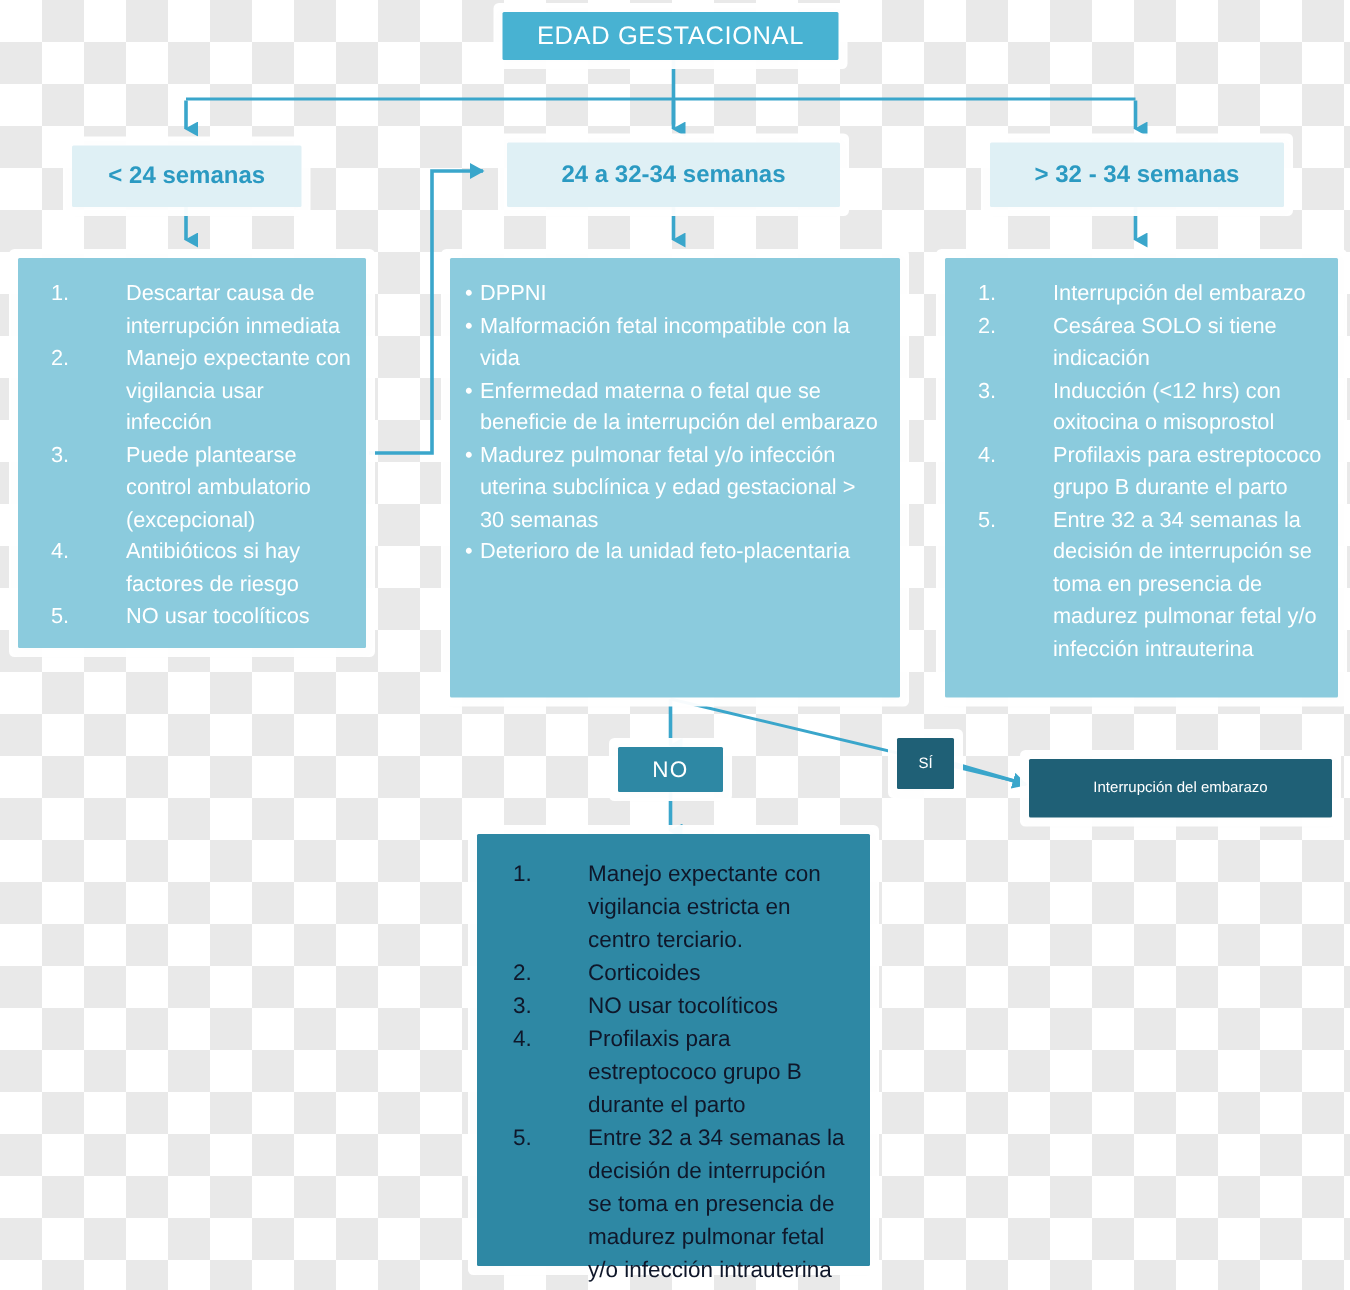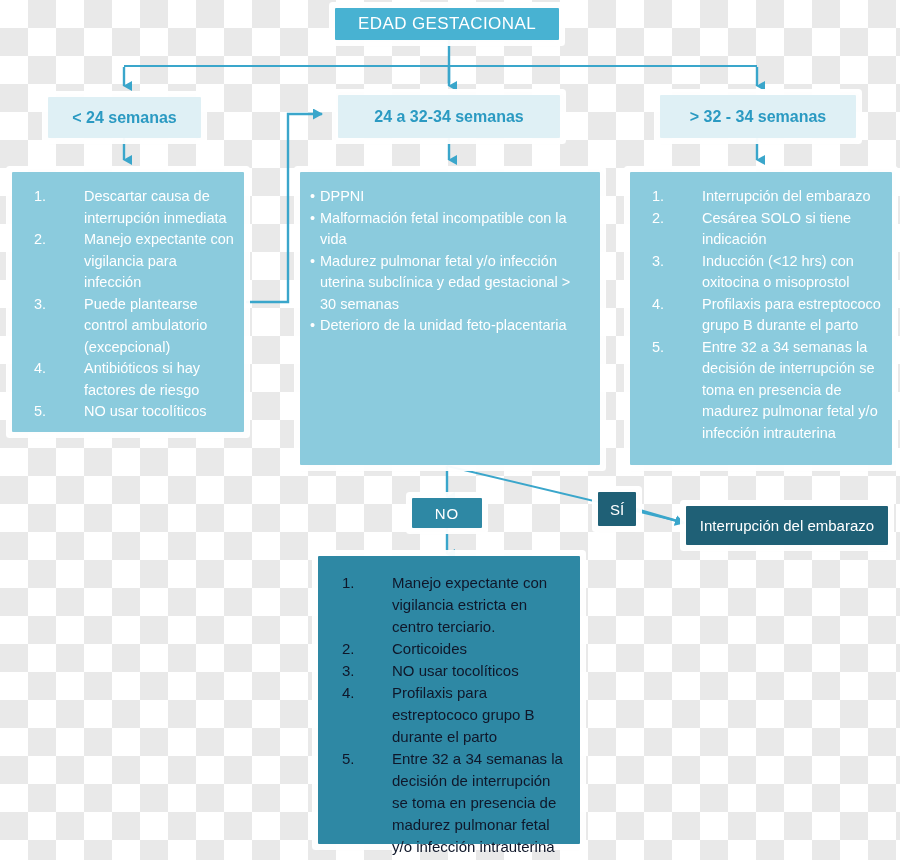--- a/index.html
+++ b/index.html
@@ -63,21 +63,21 @@
     padding: 14px 10px 12px 10px;
     font-size: 14.5px;
     line-height: 21.5px;
   }
   .node-dark {
     background: #1f6076;
     color: #ffffff;
     display: flex;
     align-items: center;
     justify-content: center;
-    font-size: 15px;
+    font-size: 10px;
   }
   .node-mid {
     background: #2e88a4;
     color: #ffffff;
     display: flex;
     align-items: center;
     justify-content: center;
     font-size: 15px;
     letter-spacing: 1px;
   }
@@ -177,31 +177,32 @@
     <span>24 a 32-34 semanas</span>
   </div>
 
   <div class="node node-stage" style="left:660px; top:95px; width:196px; height:43px;">
     <span>&gt; 32 - 34 semanas</span>
   </div>
 
   <div class="node node-panel" style="left:12px; top:172px; width:232px; height:260px;">
     <ol class="numlist">
       <li>Descartar causa de interrupción inmediata</li>
-      <li>Manejo expectante con vigilancia para infección</li>
+      <li>Manejo expectante con vigilancia usar infección</li>
       <li>Puede plantearse control ambulatorio (excepcional)</li>
       <li>Antibióticos si hay factores de riesgo</li>
       <li>NO usar tocolíticos</li>
     </ol>
   </div>
 
   <div class="node node-panel" style="left:300px; top:172px; width:300px; height:293px;">
     <ul class="dotlist">
       <li>DPPNI</li>
       <li>Malformación fetal incompatible con la vida</li>
+      <li>Enfermedad materna o fetal que se beneficie de la interrupción del embarazo</li>
       <li>Madurez pulmonar fetal y/o infección uterina subclínica y edad gestacional &gt; 30 semanas</li>
       <li>Deterioro de la unidad feto-placentaria</li>
     </ul>
   </div>
 
   <div class="node node-panel" style="left:630px; top:172px; width:262px; height:293px;">
     <ol class="numlist">
       <li>Interrupción del embarazo</li>
       <li>Cesárea SOLO si tiene indicación</li>
       <li>Inducción (&lt;12 hrs) con oxitocina o misoprostol</li>

